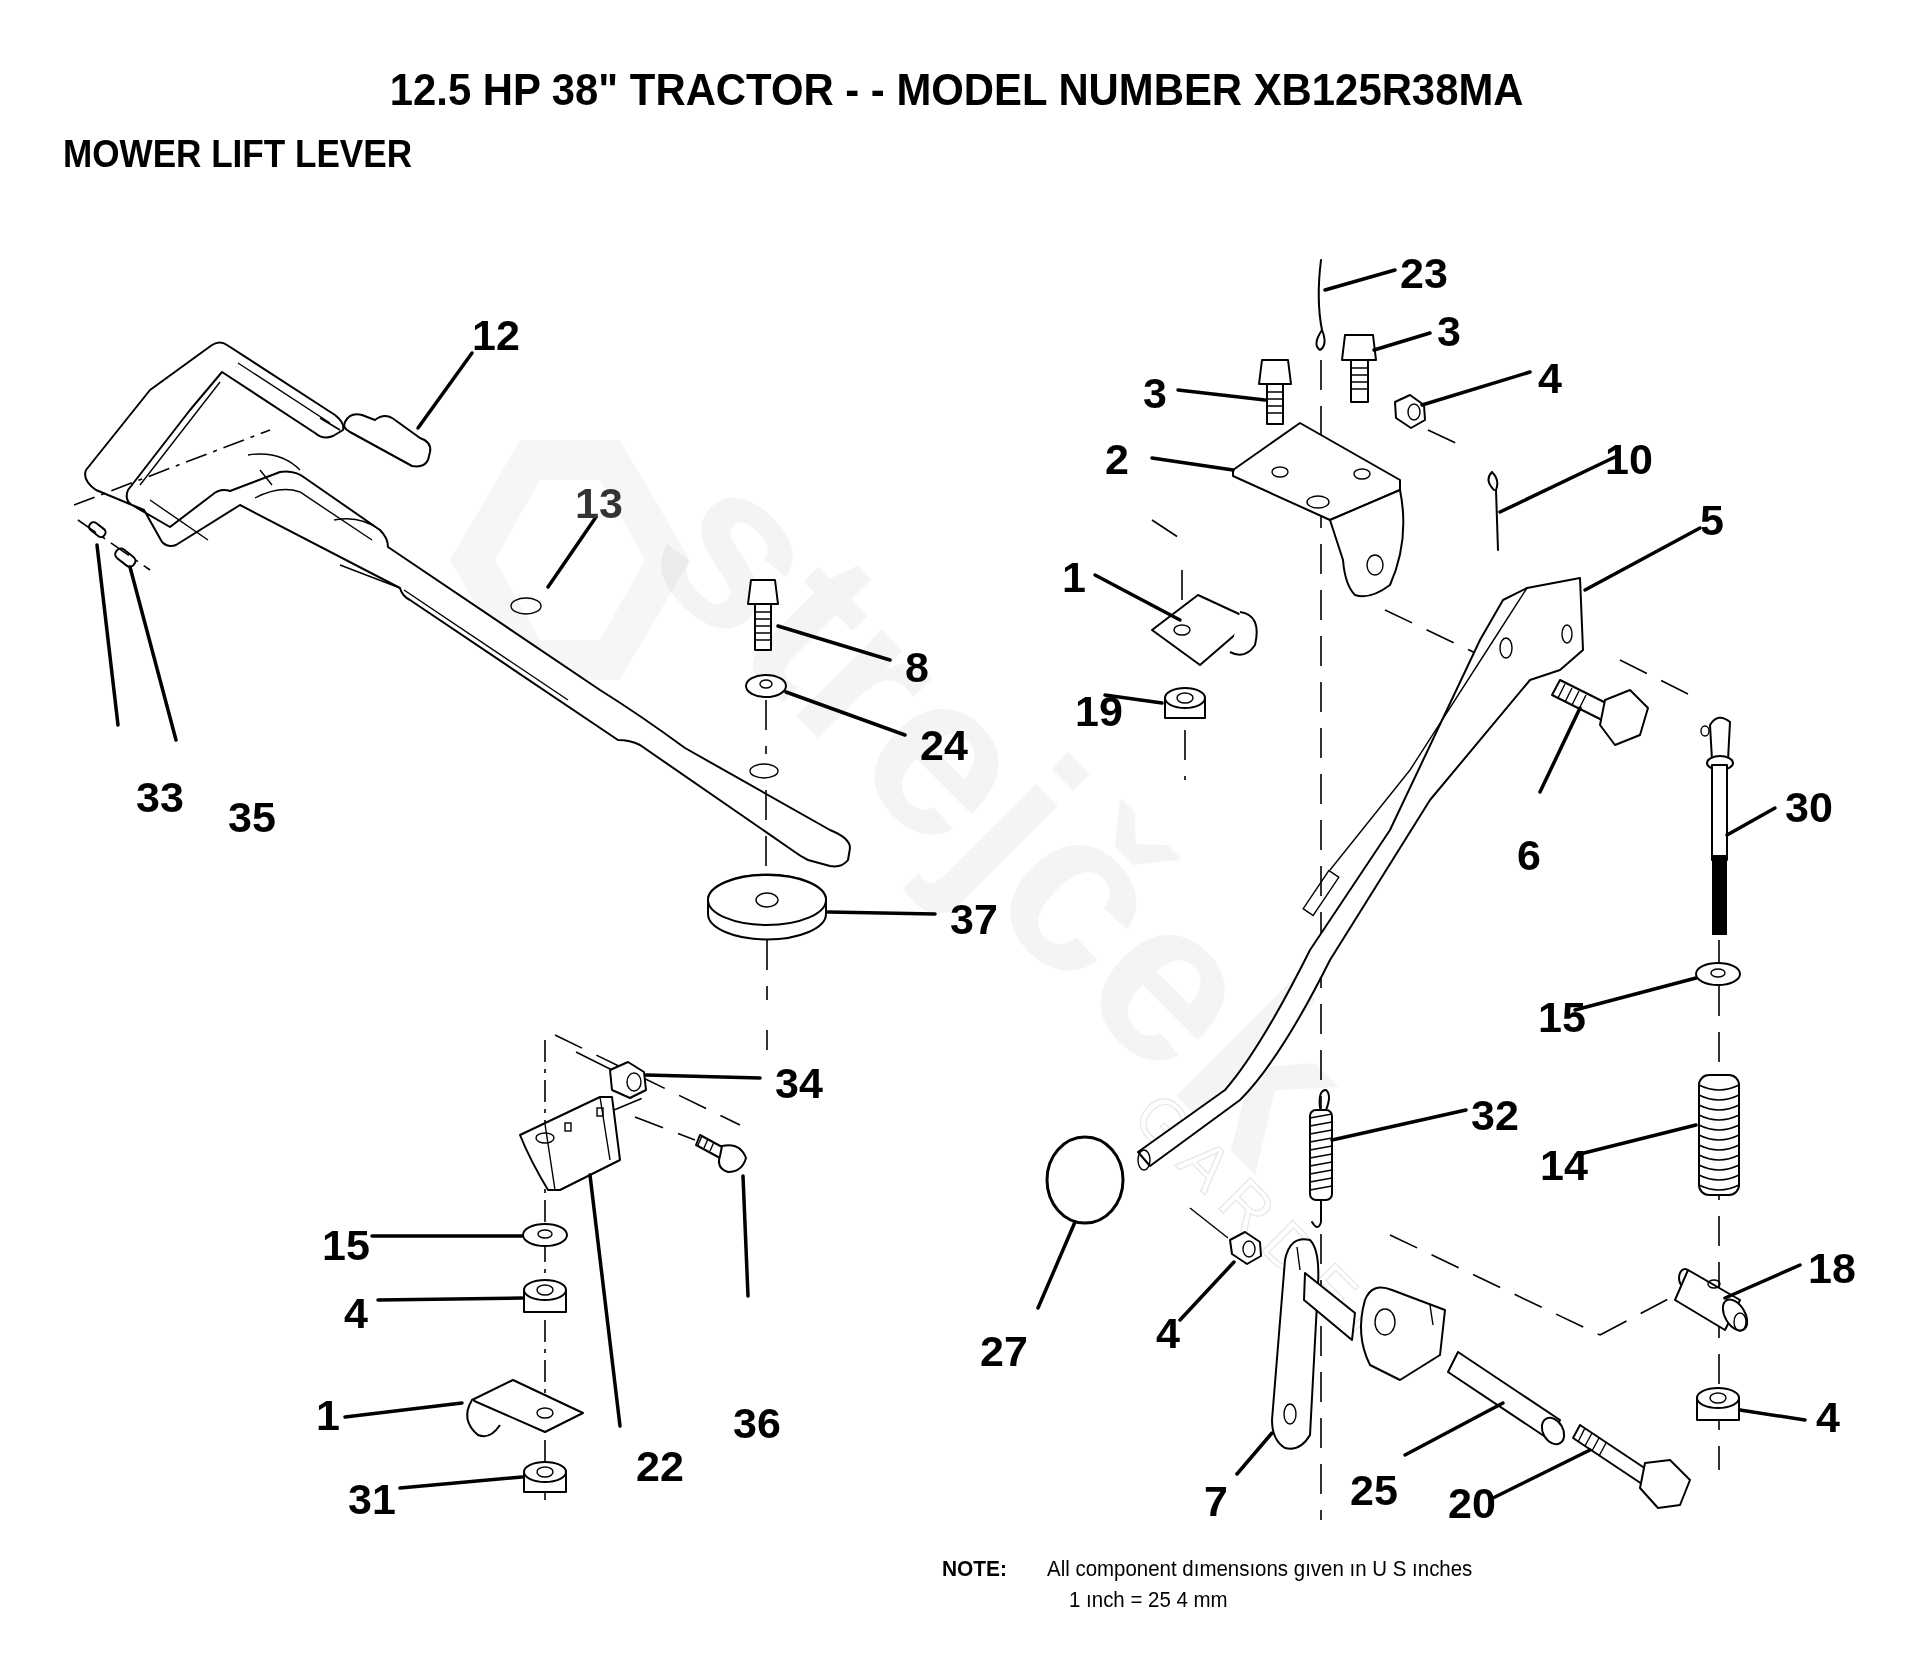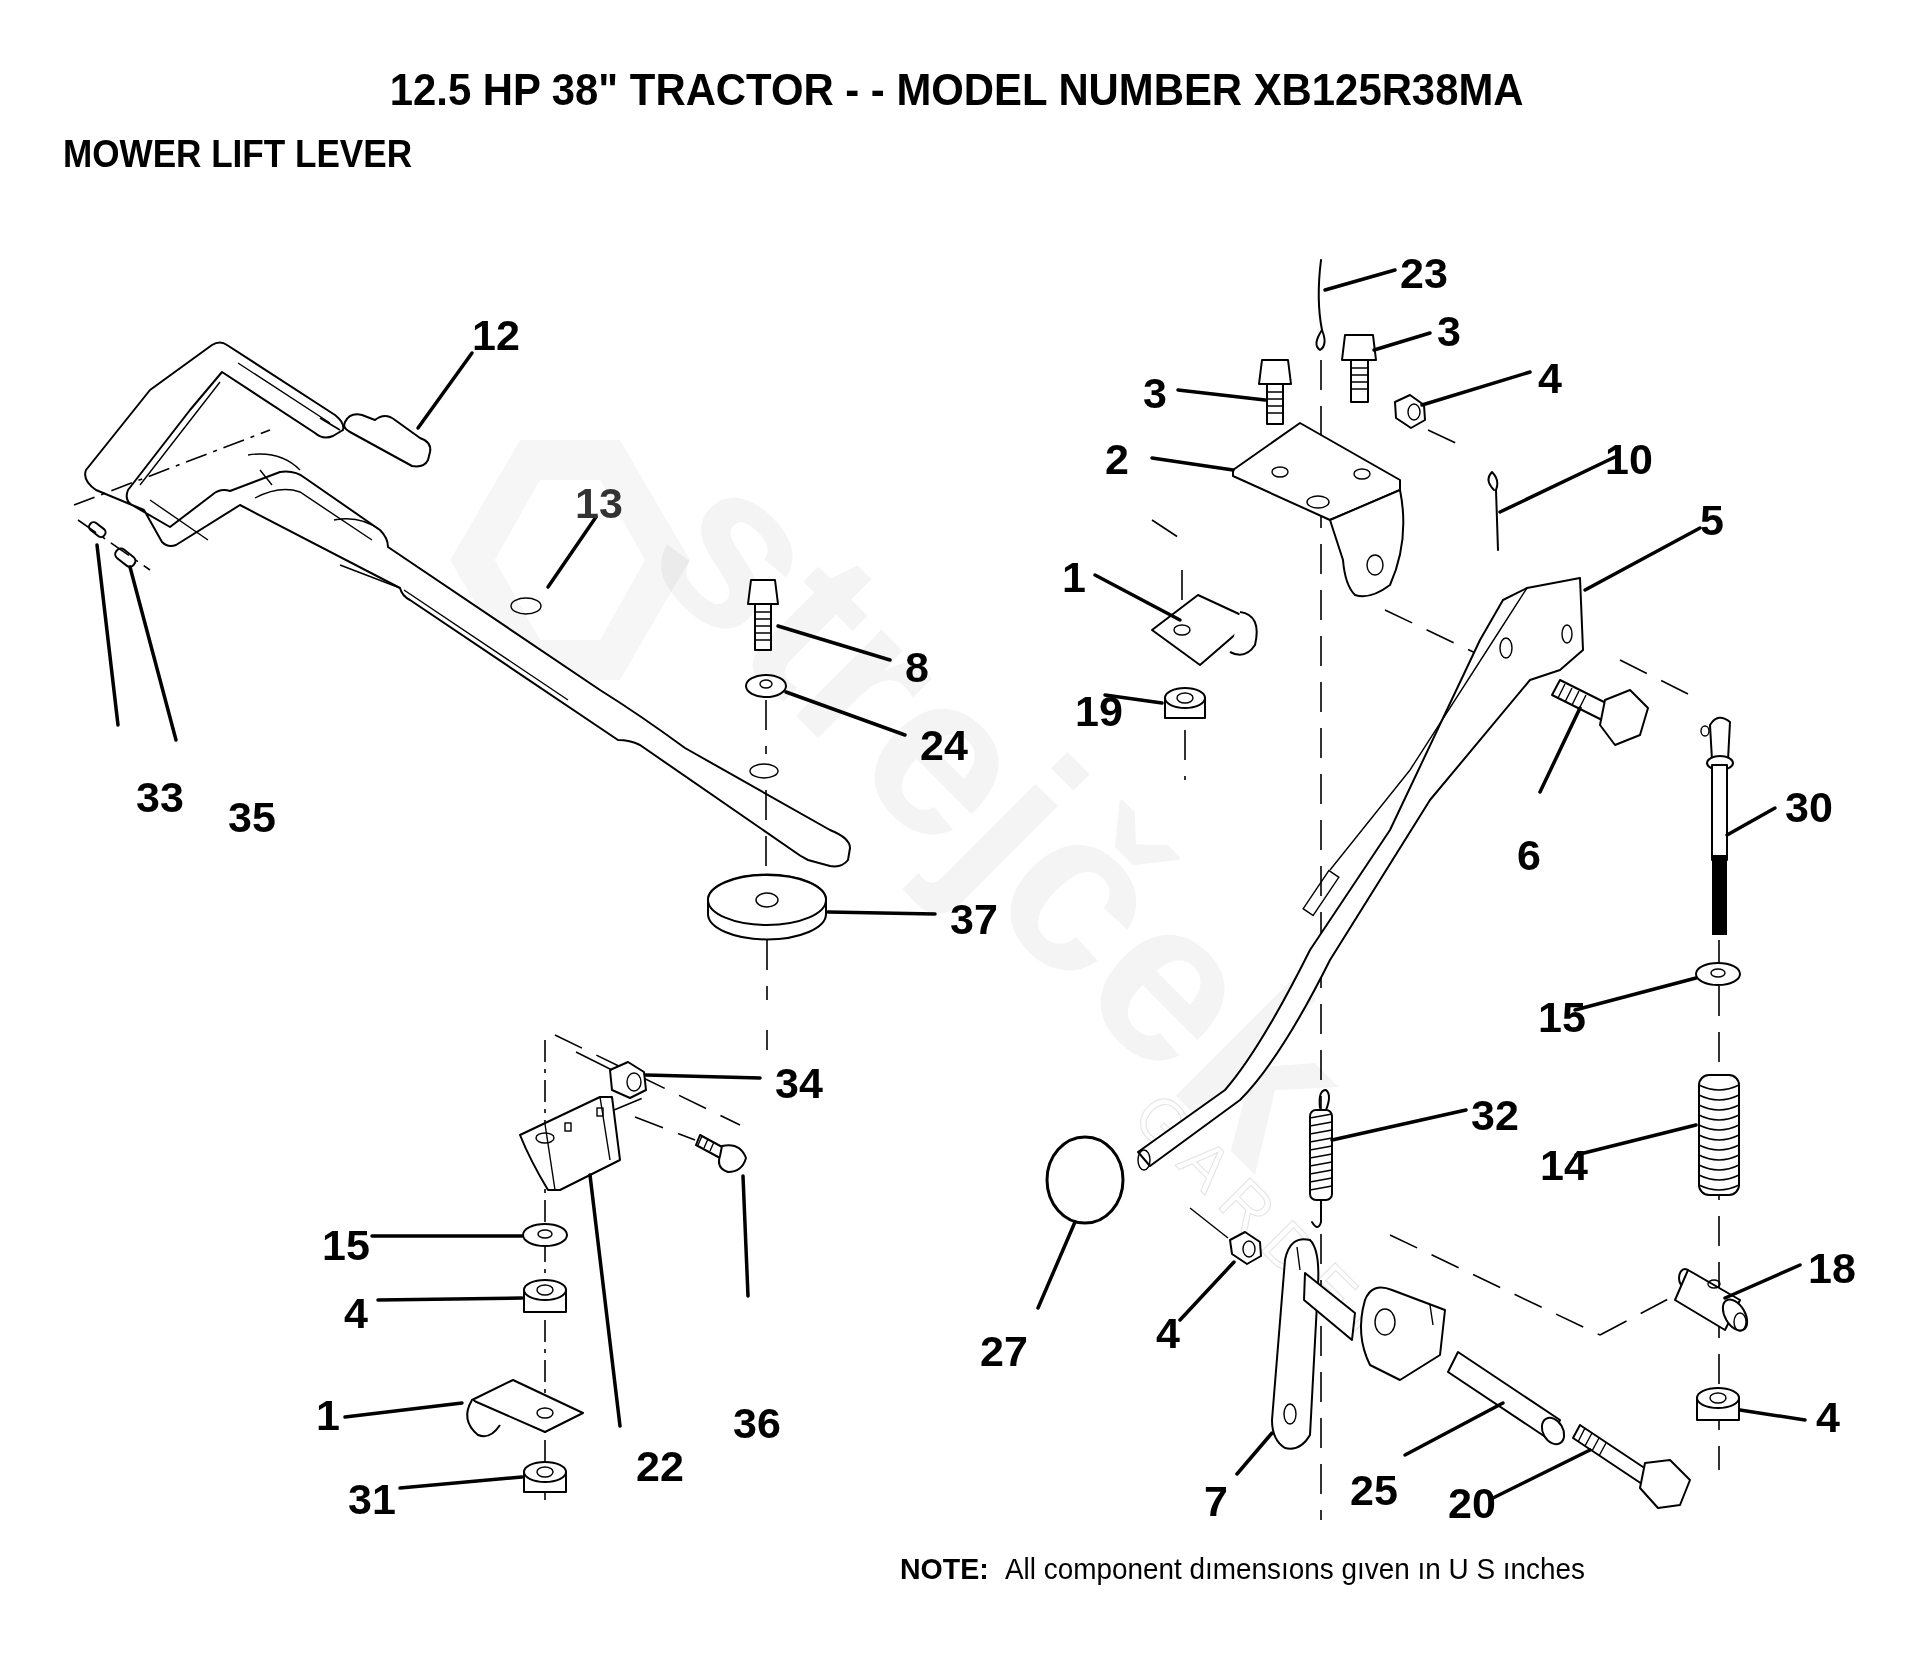--- a/index.html
+++ b/index.html
@@ -10,21 +10,21 @@
   .lbl { font-family:"Liberation Sans", sans-serif; font-weight:bold; font-size:43px; fill:#000; }
   .ln { stroke:#000; fill:none; stroke-width:2; stroke-linejoin:round; stroke-linecap:round; }
   .thin { stroke:#000; fill:none; stroke-width:1.4; }
   .lead { stroke:#000; stroke-width:3.5; fill:none; stroke-linecap:round; }
   .dash { stroke:#000; stroke-width:1.6; fill:none; stroke-dasharray:22 7 4 7; }
   .dash2 { stroke:#000; stroke-width:1.6; fill:none; stroke-dasharray:30 16; }
   .part { fill:#fff; stroke:#000; stroke-width:2; stroke-linejoin:round; }
   .wm { fill:#000; opacity:0.035; }
   .wmtext { font-family:"Liberation Sans", sans-serif; font-weight:bold; fill:#000; opacity:0.04; }
   .wmsub { font-family:"Liberation Sans", sans-serif; fill:none; stroke:#000; stroke-width:1.2; opacity:0.1; letter-spacing:14px; }
-  .note { position:absolute; left:900px; top:1553px; font-size:30px; line-height:31px; }
+  .note { position:absolute; left:942px; top:1553px; font-size:22px; line-height:31px; }
   .note .nk { font-weight:bold; display:inline-block; width:105px; transform:scaleX(0.95); transform-origin:0 0; }
   .note .nl { display:inline-block; transform:scaleX(0.93); transform-origin:0 0; }
   .note .row2 { padding-left:127px; }
 </style>
 </head>
 <body>
 
 <div class="title">12.5 HP 38" TRACTOR - - MODEL NUMBER XB125R38MA</div>
 <div class="subtitle">MOWER LIFT LEVER</div>
 
@@ -334,13 +334,14 @@
     <path class="part" d="M1697,1398 L1739,1398 L1739,1420 L1697,1420 Z"></path>
     <ellipse class="part" cx="1718" cy="1398" rx="21" ry="10"></ellipse>
     <ellipse class="thin" cx="1718" cy="1398" rx="8" ry="5"></ellipse>
   </g>
   <line class="lead" x1="1740" y1="1410" x2="1805" y2="1420"></line>
   <text class="lbl" x="1816" y="1432">4</text>
 </svg>
 
 <div class="note">
   <div><span class="nk">NOTE:</span><span class="nl">All component dımensıons gıven ın U S  ınches</span></div>
+  <div class="row2"><span class="nl">1 ınch = 25 4 mm</span></div>
 </div>
 
 </body></html>

